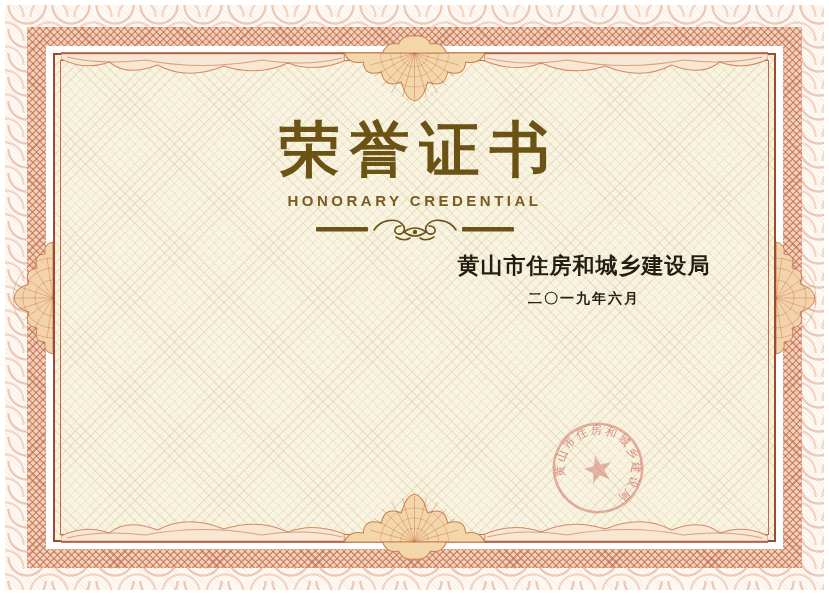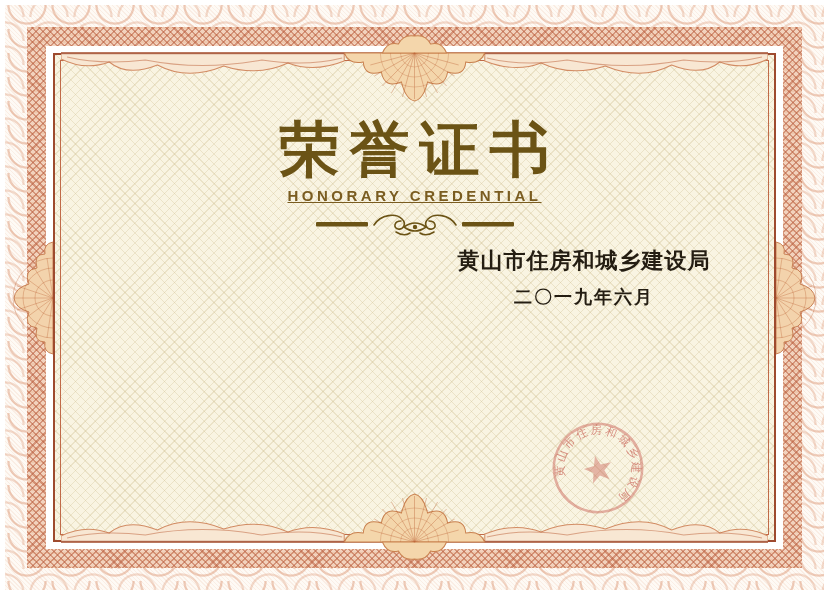--- a/index.html
+++ b/index.html
@@ -32,34 +32,34 @@
       repeating-linear-gradient(45deg, rgba(203,186,138,.30) 0 1px, transparent 1px 7px),
       repeating-linear-gradient(135deg, rgba(203,186,138,.30) 0 1px, transparent 1px 7px);}
   .inner{position:absolute;inset:5px;border:1px solid #c06a48;}
 
   .garland-svg{position:absolute;left:0;width:100%;height:84px;z-index:1;pointer-events:none;}
   .motif-bottom{bottom:-30px;}
   .motif-top{top:-30px;transform:scaleY(-1);}
 
   
   .content{position:absolute;inset:0;z-index:3;text-align:center;}
-  .title{margin:58px 0 8px;font-family:"DejaVu Serif", serif;font-weight:900;
+  .title{margin:58px 0 0;font-family:"DejaVu Serif", serif;font-weight:900;
          font-size:60px;line-height:1;color:#6b5315;letter-spacing:10px;text-indent:10px;}
-  .subtitle{font-family:"Liberation Sans", sans-serif;font-weight:700;
-            font-size:15px;letter-spacing:3.5px;color:#7a5c20;text-decoration:underline;}
+  .subtitle{margin-top:13px;font-family:"Liberation Sans", sans-serif;font-weight:700;
+            font-size:15px;letter-spacing:3.5px;color:#7a5c20;}
   .flourish{display:block;margin:6px auto 0;width:214px;height:28px;}
 
   .bodytext{margin:12px 38px 0;text-align:left;font-size:23px;line-height:37px;
             color:#2f2718;letter-spacing:1.5px;}
   .para{margin:0;}
   .para.indent{text-indent:49px;text-align:justify;}
 
   .sign-block{margin:8px 34px 0 auto;width:300px;text-align:center;color:#241d12;}
   .issuer{font-size:22px;letter-spacing:1px;font-weight:600;}
-  .date{margin-top:9px;font-size:18px;letter-spacing:2px;font-weight:600;}
+  .date{margin-top:9px;font-size:14px;letter-spacing:2px;font-weight:600;}
 
   .seal{position:absolute;left:488px;top:358px;width:98px;height:98px;z-index:2;
         transform:rotate(-14deg);opacity:.8;}
 </style>
 </head>
 <body>
 
 <div class="page">
 
   <div class="band-waves"></div>

